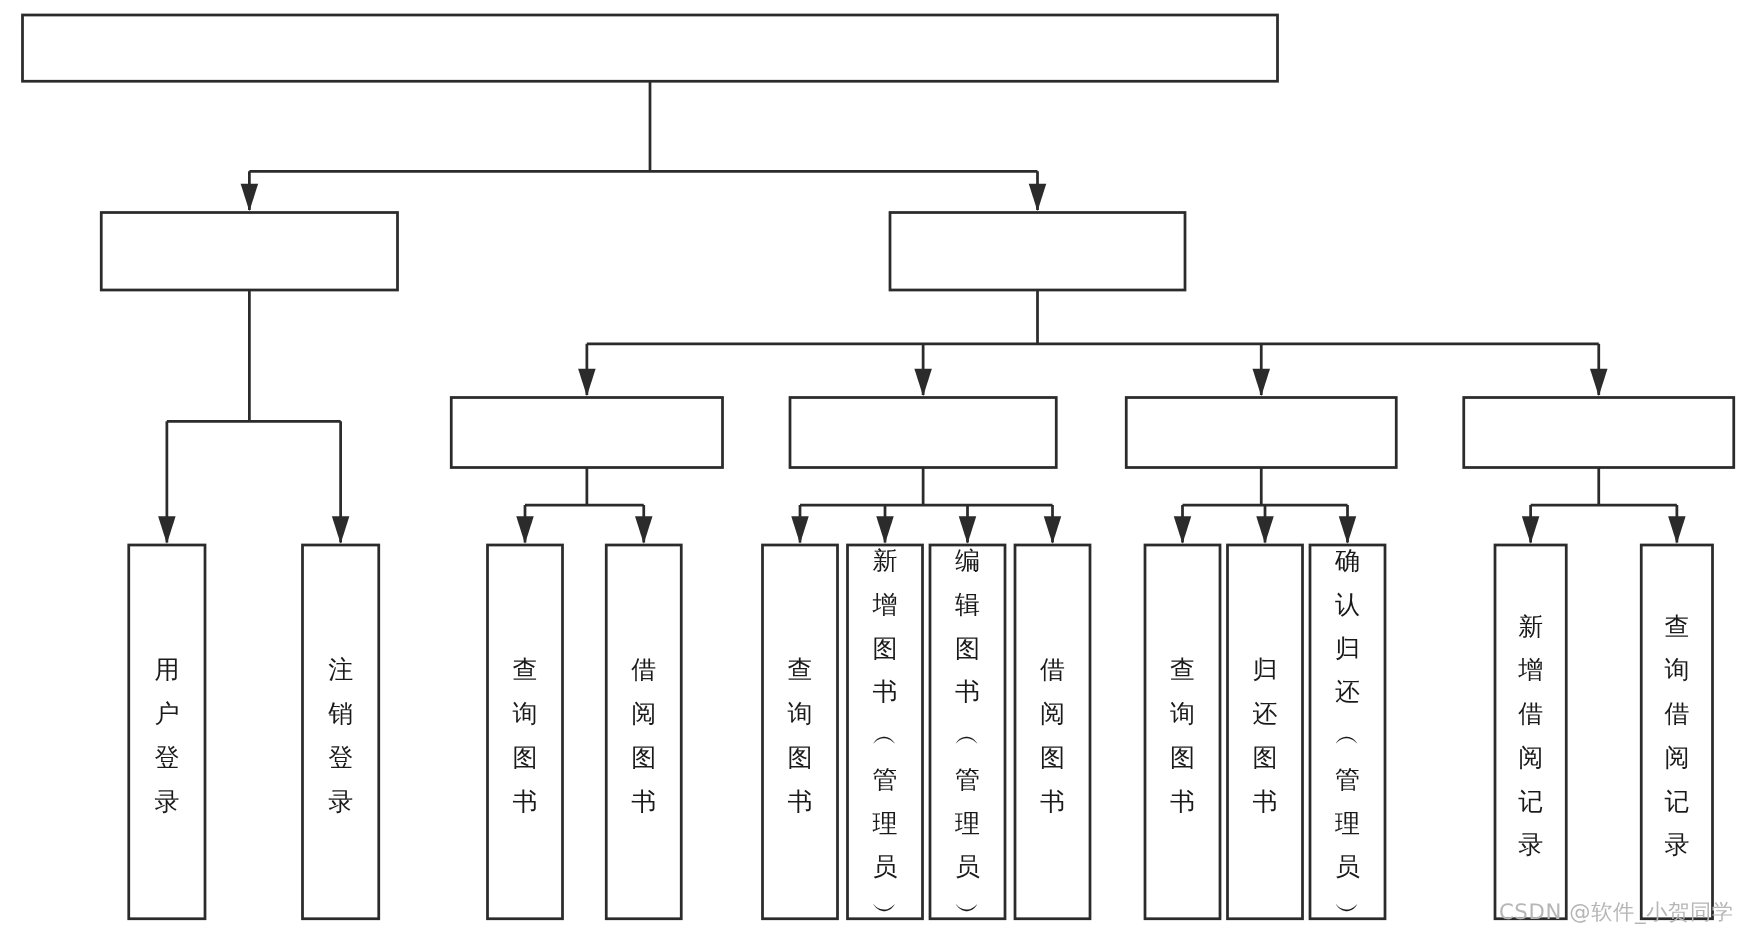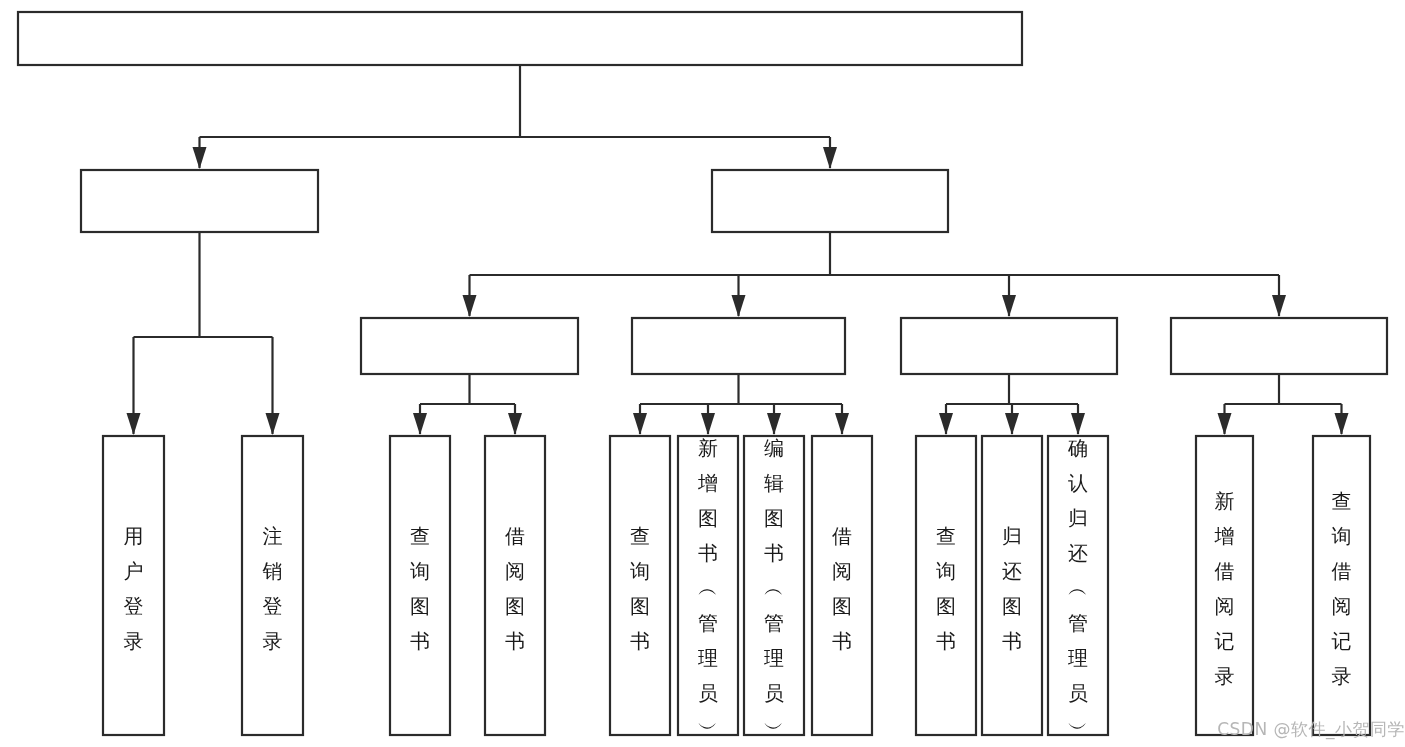--- a/index.html
+++ b/index.html
@@ -50,21 +50,21 @@
     dominant-baseline: middle;
   }
   .node-label-v {
     fill: #1a1a1a;
     font-family: "DejaVu Sans", "Liberation Sans", sans-serif;
     font-size: 20px;
     text-anchor: middle;
   }
   .watermark-text {
     position: absolute;
-    right: 0;
+    right: 18px;
     bottom: 6px;
     font-family: "DejaVu Sans", "Liberation Sans", sans-serif;
     font-size: 17px;
     color: #b6b6b6;
     letter-spacing: 0.5px;
     white-space: nowrap;
     user-select: none;
   }
 </style>
 </head>

